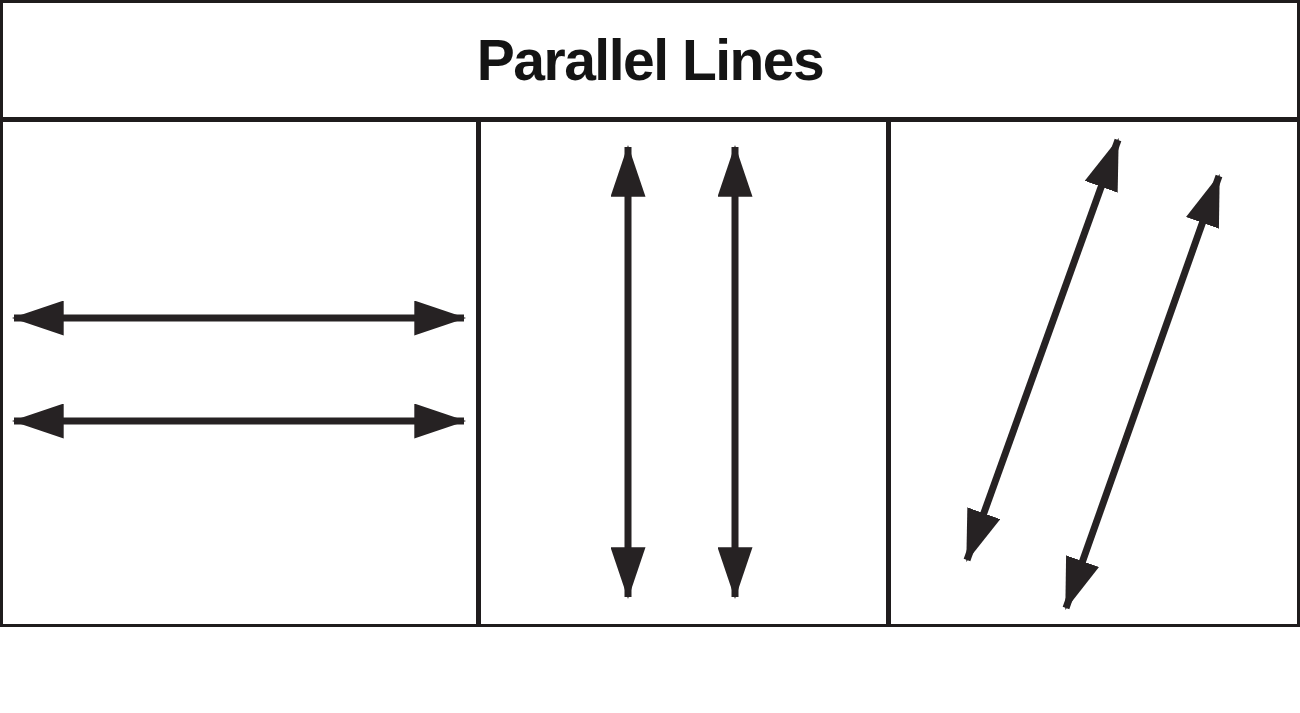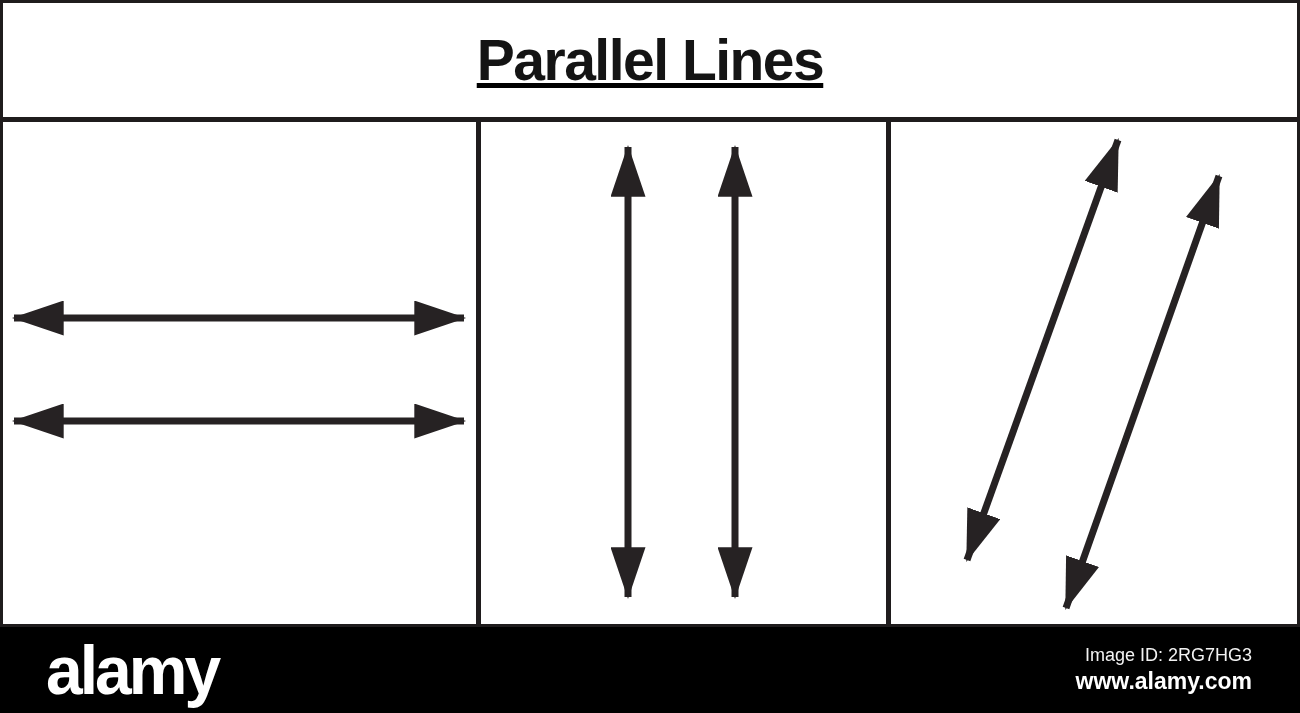--- a/index.html
+++ b/index.html
@@ -19,21 +19,20 @@
   .art {
     position: absolute;
     left: 0; top: 0;
     width: 1300px;
     height: 627px;
     box-sizing: border-box;
     border: 3px solid #1f1c1d;
     background: #ffffff;
     display: flex;
     flex-direction: column;
-    text-decoration: underline;
   }
   .title-band {
     height: 114px;
     flex: 0 0 114px;
     border-bottom: 5px solid #1f1c1d;
     display: flex;
     align-items: center;
     justify-content: center;
   }
   .title-band h1 {
@@ -128,21 +127,14 @@
       </marker>
     </defs>
   <line x1="14" y1="318" x2="464" y2="318" marker-start="url(#ah)" marker-end="url(#ah)"></line>
       <line x1="14" y1="421" x2="464" y2="421" marker-start="url(#ah)" marker-end="url(#ah)"></line>
       <line x1="628" y1="147" x2="628" y2="597" marker-start="url(#ah)" marker-end="url(#ah)"></line>
       <line x1="735" y1="147" x2="735" y2="597" marker-start="url(#ah)" marker-end="url(#ah)"></line>
       <line x1="967" y1="560" x2="1118" y2="140" marker-start="url(#ah)" marker-end="url(#ah)"></line>
       <line x1="1066" y1="608" x2="1219" y2="176" marker-start="url(#ah)" marker-end="url(#ah)"></line>
     </svg>
 
-  <div class="watermark-bar">
-    <div class="wm-logo">alamy</div>
-    <div class="wm-right">
-      <div class="wm-id">Image ID: 2RG7HG3</div>
-      <div class="wm-url">www.alamy.com</div>
-    </div>
-  </div>
 
 </div>
 
 </body></html>

